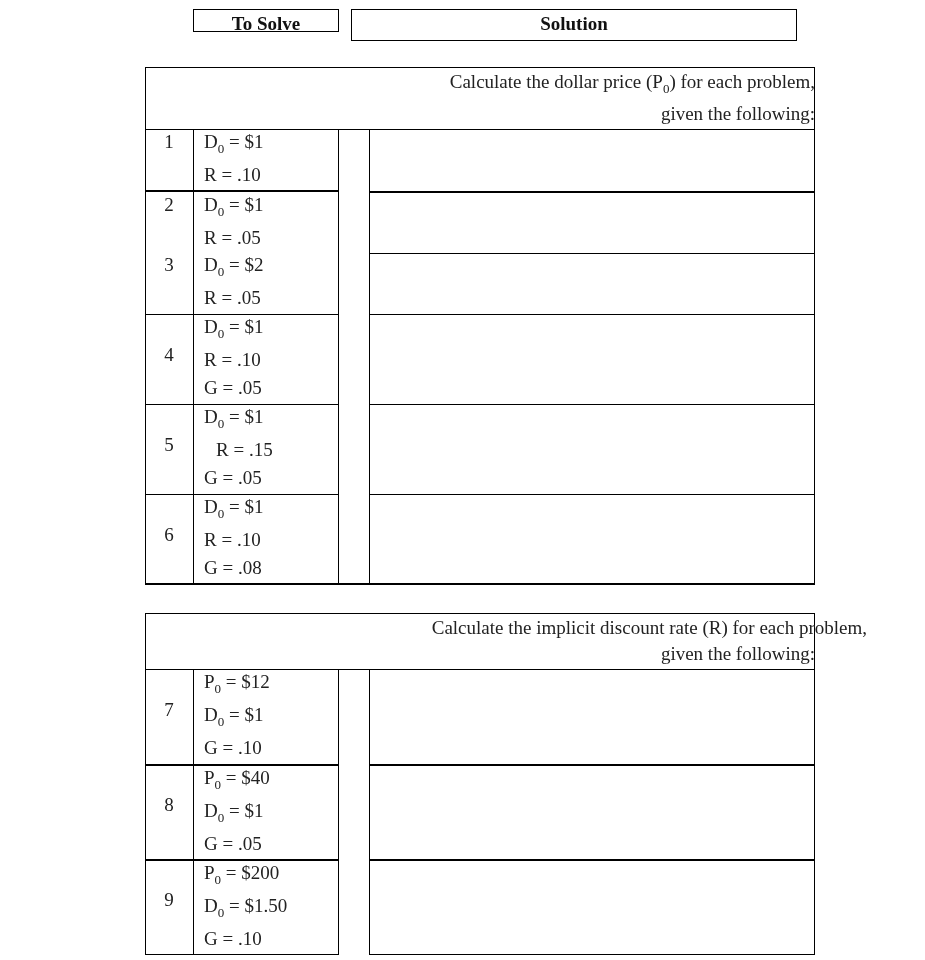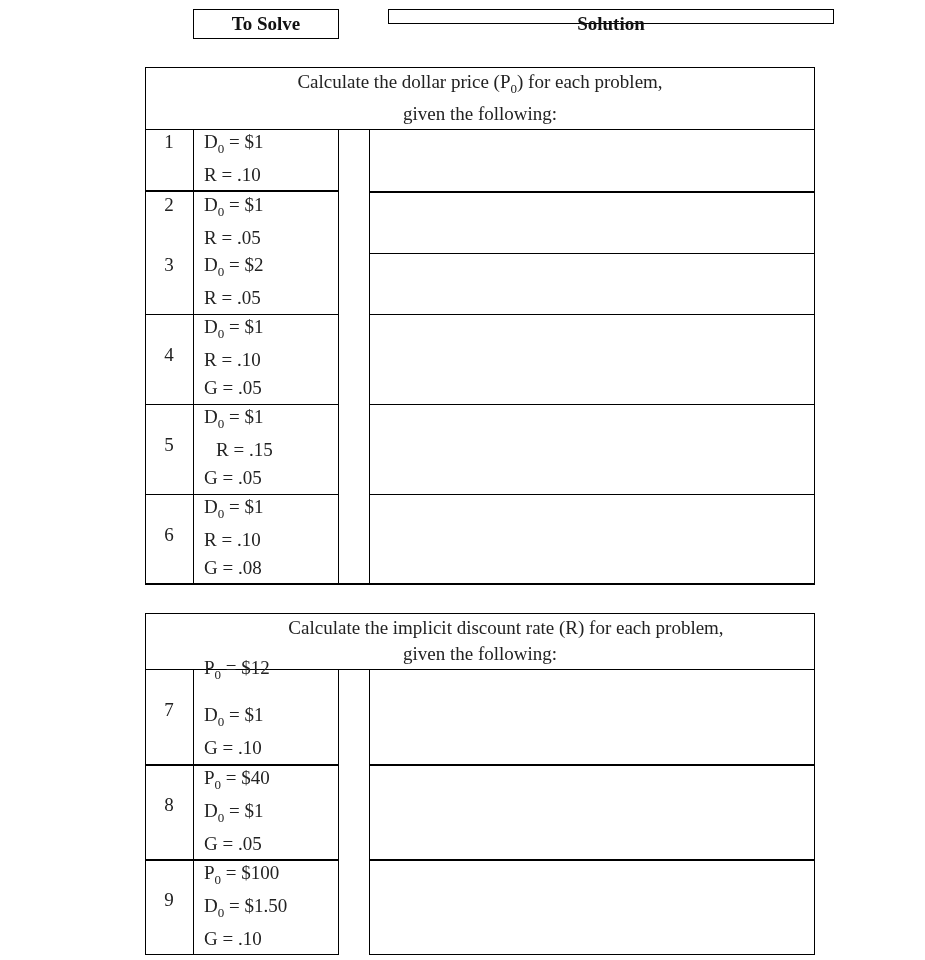--- a/index.html
+++ b/index.html
@@ -3,30 +3,30 @@
 <meta charset="utf-8">
 <style>
   html, body { margin: 0; padding: 0; background: #ffffff; }
   body { width: 925px; height: 960px; position: relative; overflow: hidden;
          font-family: "Liberation Serif", "DejaVu Serif", serif; color: #222; }
   .abs { position: absolute; box-sizing: border-box; }
   .hdr { border: 1px solid #000; font-weight: bold; font-size: 19px; text-align: center; line-height: 27px; color: #111; }
   .line-h { position: absolute; height: 0; border-top: 1px solid #000; }
   .line-v { position: absolute; width: 0; border-left: 1px solid #000; }
   .thick { border-top-width: 2px; }
-  .title { position: absolute; text-align: center; font-size: 19px; color: #222; }
+  .title { position: absolute; text-align: right; font-size: 19px; color: #222; }
   .num { position: absolute; width: 48px; text-align: center; font-size: 19px; }
   .val { position: absolute; font-size: 19px; white-space: nowrap; }
   sub { font-size: 13px; vertical-align: -5px; line-height: 0; }
 </style>
 </head>
 <body>
 
-<div class="abs hdr" style="left:193px;top:9px;width:146px;height:30px;">To Solve</div>
-<div class="abs hdr" style="left:388px;top:9px;width:446px;height:15px;">Solution</div>
+<div class="abs hdr" style="left:193px;top:9px;width:146px;height:23px;">To Solve</div>
+<div class="abs hdr" style="left:351px;top:9px;width:446px;height:32px;">Solution</div>
 
 <div>
 
   <div class="line-h" style="left:145px;top:67px;width:670px;"></div>
   <div class="line-v" style="left:145px;top:67px;height:517px;"></div>
   <div class="line-v" style="left:814px;top:67px;height:517px;"></div>
   <div class="line-h thick" style="left:145px;top:583px;width:670px;"></div>
 
   <div class="line-h" style="left:145px;top:129px;width:670px;"></div>
 
@@ -102,26 +102,26 @@
   <div class="line-h thick" style="left:369px;top:859px;width:446px;"></div>
 
   <div class="title" style="left:145px;top:615px;width:722px;line-height:26px;">Calculate the implicit discount rate (R) for each problem,</div>
   <div class="title" style="left:145px;top:641px;width:670px;line-height:26px;">given the following:</div>
 
   <div class="abs" style="left:370px;top:670px;width:444px;height:93px;"></div>
   <div class="abs" style="left:370px;top:766px;width:444px;height:92px;"></div>
   <div class="abs" style="left:370px;top:861px;width:444px;height:92px;"></div>
 
   <div class="num" style="left:145px;top:699px;">7</div>
-  <div class="val" style="left:204px;top:657px;"><span>P</span><sub>0</sub><span> = $12</span></div>
+  <div class="val" style="left:204px;top:671px;"><span>P</span><sub>0</sub><span> = $12</span></div>
   <div class="val" style="left:204px;top:704px;"><span>D</span><sub>0</sub><span> = $1</span></div>
   <div class="val" style="left:204px;top:737px;"><span>G</span><span> = .10</span></div>
 
   <div class="num" style="left:145px;top:794px;">8</div>
   <div class="val" style="left:204px;top:767px;"><span>P</span><sub>0</sub><span> = $40</span></div>
   <div class="val" style="left:204px;top:800px;"><span>D</span><sub>0</sub><span> = $1</span></div>
   <div class="val" style="left:204px;top:833px;"><span>G</span><span> = .05</span></div>
 
   <div class="num" style="left:145px;top:889px;">9</div>
-  <div class="val" style="left:204px;top:862px;"><span>P</span><sub>0</sub><span> = $100</span></div>
+  <div class="val" style="left:204px;top:862px;"><span>P</span><sub>0</sub><span> = $200</span></div>
   <div class="val" style="left:204px;top:895px;"><span>D</span><sub>0</sub><span> = $1.50</span></div>
   <div class="val" style="left:204px;top:928px;"><span>G</span><span> = .10</span></div>
 </div>
 
 </body></html>

